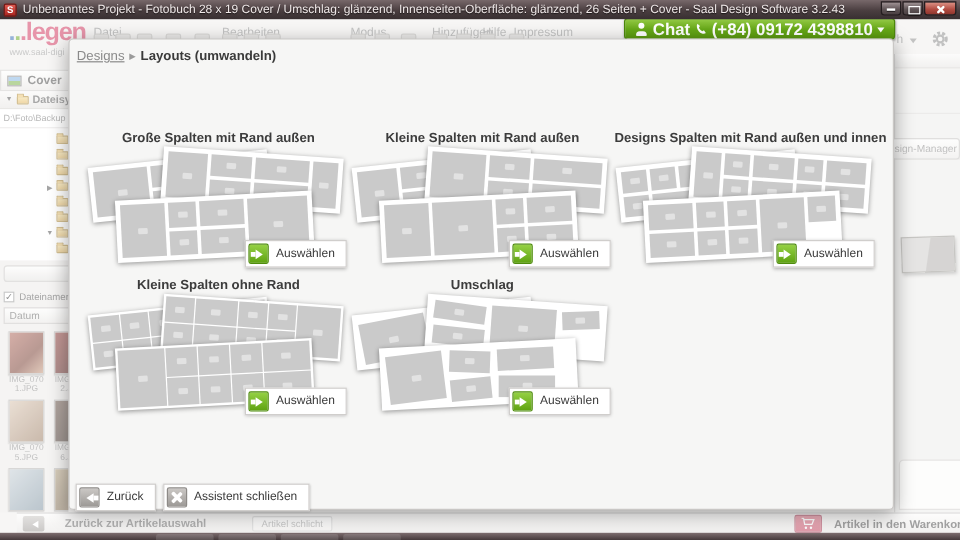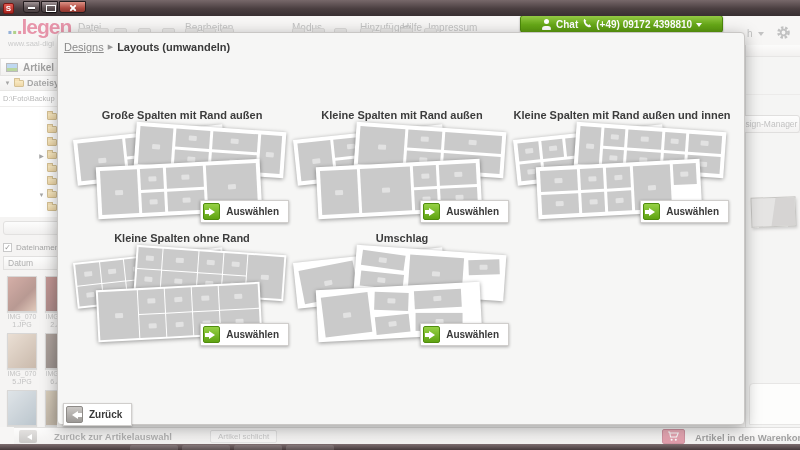--- a/index.html
+++ b/index.html
@@ -21,21 +21,21 @@
 
 .hdr{position:absolute;left:0;top:16px;right:0;height:46px;z-index:1}
 .logo{position:absolute;left:7px;top:1px;font-size:21px;font-weight:bold;letter-spacing:-1px;line-height:20px;white-space:nowrap}
 .logo .d1{color:#3a6fb5}.logo .d2{color:#6aa822}.logo .d3{color:#d2375f}
 .logo .brand{color:#d2375f}
 .tagline{position:absolute;left:8px;top:23px;font-size:7.5px;color:#9a9a9a;white-space:nowrap}
 .menu-item{position:absolute;top:6px;font-size:10px;color:#8e8e8e;white-space:nowrap}
 .tbico{position:absolute;top:12px;width:13px;height:10px;background:#dad8d5;border:1px solid #bcbab7;border-radius:2px}
 
 
-.chatbtn{position:absolute;left:520px;top:15px;height:18px;display:flex;align-items:center;gap:4px;padding:0 20px;background:linear-gradient(#93c945,#66a817 55%,#5a990f);border:1px solid #4c880b;border-radius:3px;box-shadow:0 1px 2px rgba(0,0,0,.35);color:#fff;font-weight:bold;font-size:10px;z-index:6;cursor:pointer;white-space:nowrap}
+.chatbtn{position:absolute;left:520px;top:15px;height:18px;display:flex;align-items:center;gap:4px;padding:0 8px;background:linear-gradient(#93c945,#66a817 55%,#5a990f);border:1px solid #4c880b;border-radius:3px;box-shadow:0 1px 2px rgba(0,0,0,.35);color:#fff;font-weight:bold;font-size:14px;z-index:6;cursor:pointer;white-space:nowrap}
 .chat-person{position:relative;width:11px;height:11px;flex:0 0 auto}
 .chat-person::before{content:"";position:absolute;left:3px;top:0;width:5px;height:5px;border-radius:50%;background:#fff}
 .chat-person::after{content:"";position:absolute;left:1px;bottom:0;width:9px;height:4px;border-radius:4px 4px 1px 1px;background:#fff}
 .handset{flex:0 0 auto}
 .caret-dn{width:0;height:0;border:3.5px solid transparent;border-top:4.5px solid #fff;margin-top:4px}
 
 
 .lang{position:absolute;left:747px;top:12px;font-size:10px;color:#8a8a8a;display:flex;align-items:center;gap:5px}
 .lang .caret-g{width:0;height:0;border:3.5px solid transparent;border-top:4.5px solid #8f8f8f;margin-top:4px}
 .gearwrap{position:absolute;left:776px;top:9px}
@@ -103,21 +103,21 @@
 .s2{left:60px;top:1px;transform:rotate(4deg)}
 .s3{left:22px;top:37px;width:164px;height:52px;transform:rotate(-3deg);z-index:2}
 .ph{background:#cacaca;display:flex;align-items:center;justify-content:center;min-height:0;min-width:0}
 .ph::after{content:"";width:8px;height:5px;background:rgba(255,255,255,.45);border-radius:1px;flex:0 0 auto}
 .opt.dense .spread{gap:1px;padding:2px}
 .opt.playful .spread{gap:5px;padding:6px}
 .choose{position:absolute;right:0;bottom:3px;z-index:3;display:flex;align-items:center;background:#fff;border:1px solid #d0cecc;box-shadow:0 1px 3px rgba(0,0,0,.3);padding:2px;cursor:pointer}
 .ic{width:17px;height:17px;border-radius:2px;display:flex;align-items:center;justify-content:center;margin-right:6px;flex:0 0 auto}
 .ic.green{background:linear-gradient(#95d144,#5fa312);border:1px solid #4f8c0d}
 .ic.gray{background:linear-gradient(#cbc8c5,#9c9996);border:1px solid #8d8a87}
-.btn-label{font-size:10px;font-weight:bold;color:#3a3a3a;padding-right:7px;white-space:nowrap}
+.btn-label{font-size:10px;font-weight:normal;color:#3a3a3a;padding-right:7px;white-space:nowrap}
 .bar{width:4px;height:4px;background:#fff}
 .tri-r{width:0;height:0;border:4px solid transparent;border-left:6px solid #fff}
 .tri-l{width:0;height:0;border:4px solid transparent;border-right:6px solid #fff}
 .tri-l.sm{border-width:3px;border-right-width:5px}
 .xico{position:relative;width:11px;height:11px}
 .xico::before,.xico::after{content:"";position:absolute;left:4.5px;top:0;width:2.5px;height:11px;background:#fff;border-radius:1px}
 .xico::before{transform:rotate(45deg)}.xico::after{transform:rotate(-45deg)}
 .mfooter{position:absolute;left:5px;top:370px;display:flex;gap:6px}
 .mbtn{display:flex;align-items:center;background:#fff;border:1px solid #d0cecc;box-shadow:0 1px 2px rgba(0,0,0,.25);padding:2px;height:23px;cursor:pointer}
 
@@ -125,20 +125,21 @@
 .taskbar{position:absolute;left:0;top:444px;width:800px;height:6px;background:linear-gradient(#7d6d6f,#45393b);z-index:30}
 .tb-seg{position:absolute;top:1px;height:5px;width:48px;background:rgba(255,255,255,.13);border-radius:2px 2px 0 0}
 </style>
 </head>
 <body>
 
 <div class="screen">
 
   <div class="titlebar">
     <span class="app-icon">S</span>
+    <span class="win-title">Unbenanntes Projekt - Fotobuch 28 x 19 Cover / Umschlag: glänzend, Innenseiten-Oberfläche: glänzend, 26 Seiten + Cover - Saal Design Software 3.2.43</span>
     <span class="wincontrols">
       <span class="wc min"></span>
       <span class="wc max"></span>
       <span class="wc close"></span>
     </span>
   </div>
 
   <div class="hdr">
     <div class="logo"><span class="d1">.</span><span class="d2">.</span><span class="d3">.</span><span class="brand">legen</span></div>
     <div class="tagline">www.saal-digi</div>
@@ -176,29 +177,29 @@
         </svg>
     </div>
   </div>
 
   <div class="chatbtn">
     <span class="chat-person"></span>
     <span>Chat</span>
     <span class="handset"><svg width="10" height="10" viewBox="0 0 10 10">
           <path d="M2.2 0.8 C1.1 2.6 1.8 5.6 3.6 7.4 C5.4 9.2 8.0 9.6 9.2 8.6 L7.6 6.3 L6.2 7.0 C5.1 6.4 4.0 5.3 3.4 4.1 L4.3 2.7 Z" fill="#fff"></path>
         </svg></span>
-    <span>(+49) 09172 4398810</span>
+    <span>(+84) 09172 4398810</span>
     <span class="caret-dn"></span>
   </div>
 
   <div class="sidebar">
     <div class="sb-inner">
       <div class="sb-head">
         <span class="pic-ico"></span>
-        <span>Artikel</span>
+        <span>Cover</span>
       </div>
       <div class="sb-tree-head">
         <span class="caret-s">▼</span>
         <span class="folder"></span>
         <span>Dateisystem</span>
       </div>
       <div class="sb-path">D:\Foto\Backup</div>
       <div class="tree" id="foldertree">
           <div class="tree-row">
             <span class="caret-s"></span>
@@ -371,21 +372,21 @@
         <span class="ic green">
                 <span class="bar"></span>
                 <span class="tri-r"></span>
               </span>
         <span class="btn-label">Auswählen</span>
       </div>
     </div>
   </div>
 
   <div class="opt small">
-    <div class="opt-title">Kleine Spalten mit Rand außen und innen</div>
+    <div class="opt-title">Designs Spalten mit Rand außen und innen</div>
     <div class="stack">
       <div class="spread s1">
               <div class="ph" style="grid-column: span 2;"></div>
               <div class="ph" style="grid-column: span 2;"></div>
               <div class="ph" style="grid-column: span 3;"></div>
               <div class="ph" style="grid-column: span 2;"></div>
               <div class="ph" style="grid-column: span 3;"></div>
               <div class="ph" style="grid-column: span 2;"></div>
               <div class="ph" style="grid-column: span 3;"></div>
               <div class="ph" style="grid-column: span 2;"></div>
@@ -502,20 +503,26 @@
   </div>
 </div>
     <div class="mfooter">
       <div class="mbtn">
         <span class="ic gray">
             <span class="tri-l"></span>
             <span class="bar"></span>
           </span>
         <span class="btn-label">Zurück</span>
       </div>
+      <div class="mbtn">
+        <span class="ic gray">
+            <span class="xico"></span>
+          </span>
+        <span class="btn-label">Assistent schließen</span>
+      </div>
     </div>
   </div>
 
   <div class="taskbar">
     <span class="tb-seg" style="left:130px"></span>
     <span class="tb-seg" style="left:182px"></span>
     <span class="tb-seg" style="left:234px"></span>
     <span class="tb-seg" style="left:286px"></span>
   </div>
 </div>

